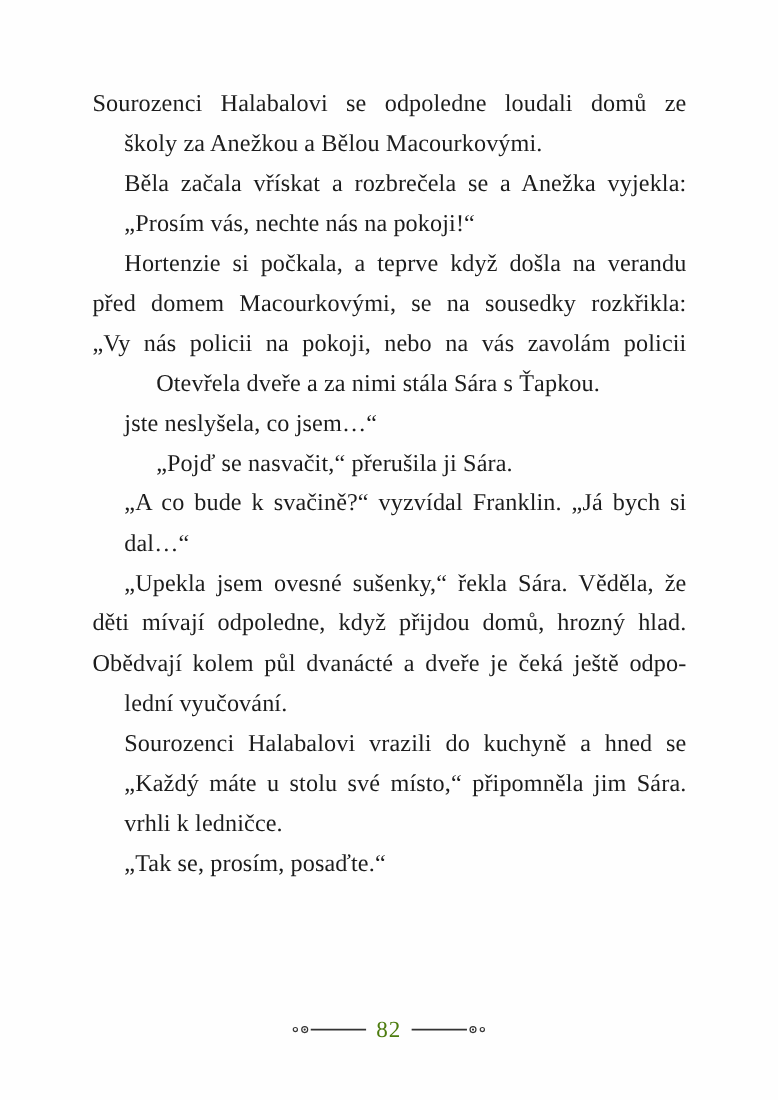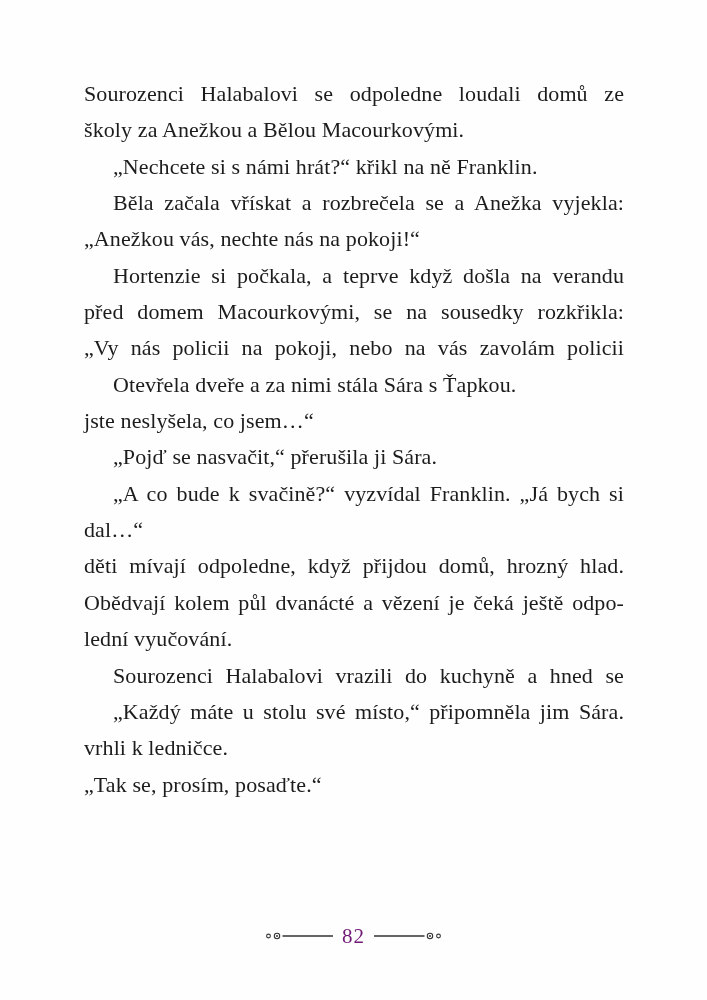--- a/index.html
+++ b/index.html
@@ -25,67 +25,68 @@
     color: #1c1c1c;
     letter-spacing: 0.1px;
   }
   .line {
     text-align: justify;
     text-align-last: justify;
     min-height: 36.35px;
   }
   .line.last {
     text-align-last: left;
+    margin-left: 29px;
   }
   .line.indent {
     text-indent: 29px;
   }
   .page-footer {
     position: absolute;
     left: 0;
     top: 920px;
     width: 707px;
     height: 32px;
     display: flex;
     align-items: center;
     justify-content: center;
     gap: 9px;
     color: #222222;
   }
   .page-number {
     font-size: 21px;
     line-height: 32px;
     letter-spacing: 1px;
-    color: #701a75;
+    color: #4d7c0f;
   }
   .flourish {
     display: block;
   }
 </style>
 </head>
 <body>
 
 <div class="page">
 
   <div class="page-text" id="page-text">
       <div class="line">Sourozenci Halabalovi se odpoledne loudali domů ze</div>
       <div class="line last">školy za Anežkou a Bělou Macourkovými.</div>
-      <div class="line last indent">„Nechcete si s námi hrát?“ křikl na ně Franklin.</div>
       <div class="line indent">Běla začala vřískat a rozbrečela se a Anežka vyjekla:</div>
-      <div class="line last">„Anežkou vás, nechte nás na pokoji!“</div>
+      <div class="line last">„Prosím vás, nechte nás na pokoji!“</div>
       <div class="line indent">Hortenzie si počkala, a teprve když došla na verandu</div>
       <div class="line">před domem Macourkovými, se na sousedky rozkřikla:</div>
       <div class="line">„Vy nás policii na pokoji, nebo na vás zavolám policii</div>
       <div class="line last indent">Otevřela dveře a za nimi stála Sára s Ťapkou.</div>
       <div class="line last">jste neslyšela, co jsem…“</div>
       <div class="line last indent">„Pojď se nasvačit,“ přerušila ji Sára.</div>
       <div class="line indent">„A co bude k svačině?“ vyzvídal Franklin. „Já bych si</div>
       <div class="line last">dal…“</div>
+      <div class="line indent">„Upekla jsem ovesné sušenky,“ řekla Sára. Věděla, že</div>
       <div class="line">děti mívají odpoledne, když přijdou domů, hrozný hlad.</div>
-      <div class="line">Obědvají kolem půl dvanácté a vězení je čeká ještě odpo-</div>
+      <div class="line">Obědvají kolem půl dvanácté a dveře je čeká ještě odpo-</div>
       <div class="line last">lední vyučování.</div>
       <div class="line indent">Sourozenci Halabalovi vrazili do kuchyně a hned se</div>
       <div class="line indent">„Každý máte u stolu své místo,“ připomněla jim Sára.</div>
       <div class="line last">vrhli k ledničce.</div>
       <div class="line last">„Tak se, prosím, posaďte.“</div>
     </div>
 
   <div class="page-footer">
     <svg class="flourish" width="68" height="12" viewBox="0 0 68 12" aria-hidden="true">
       <circle cx="3.5" cy="6" r="1.9" fill="none" stroke="#3a3a3a" stroke-width="1.1"></circle>

